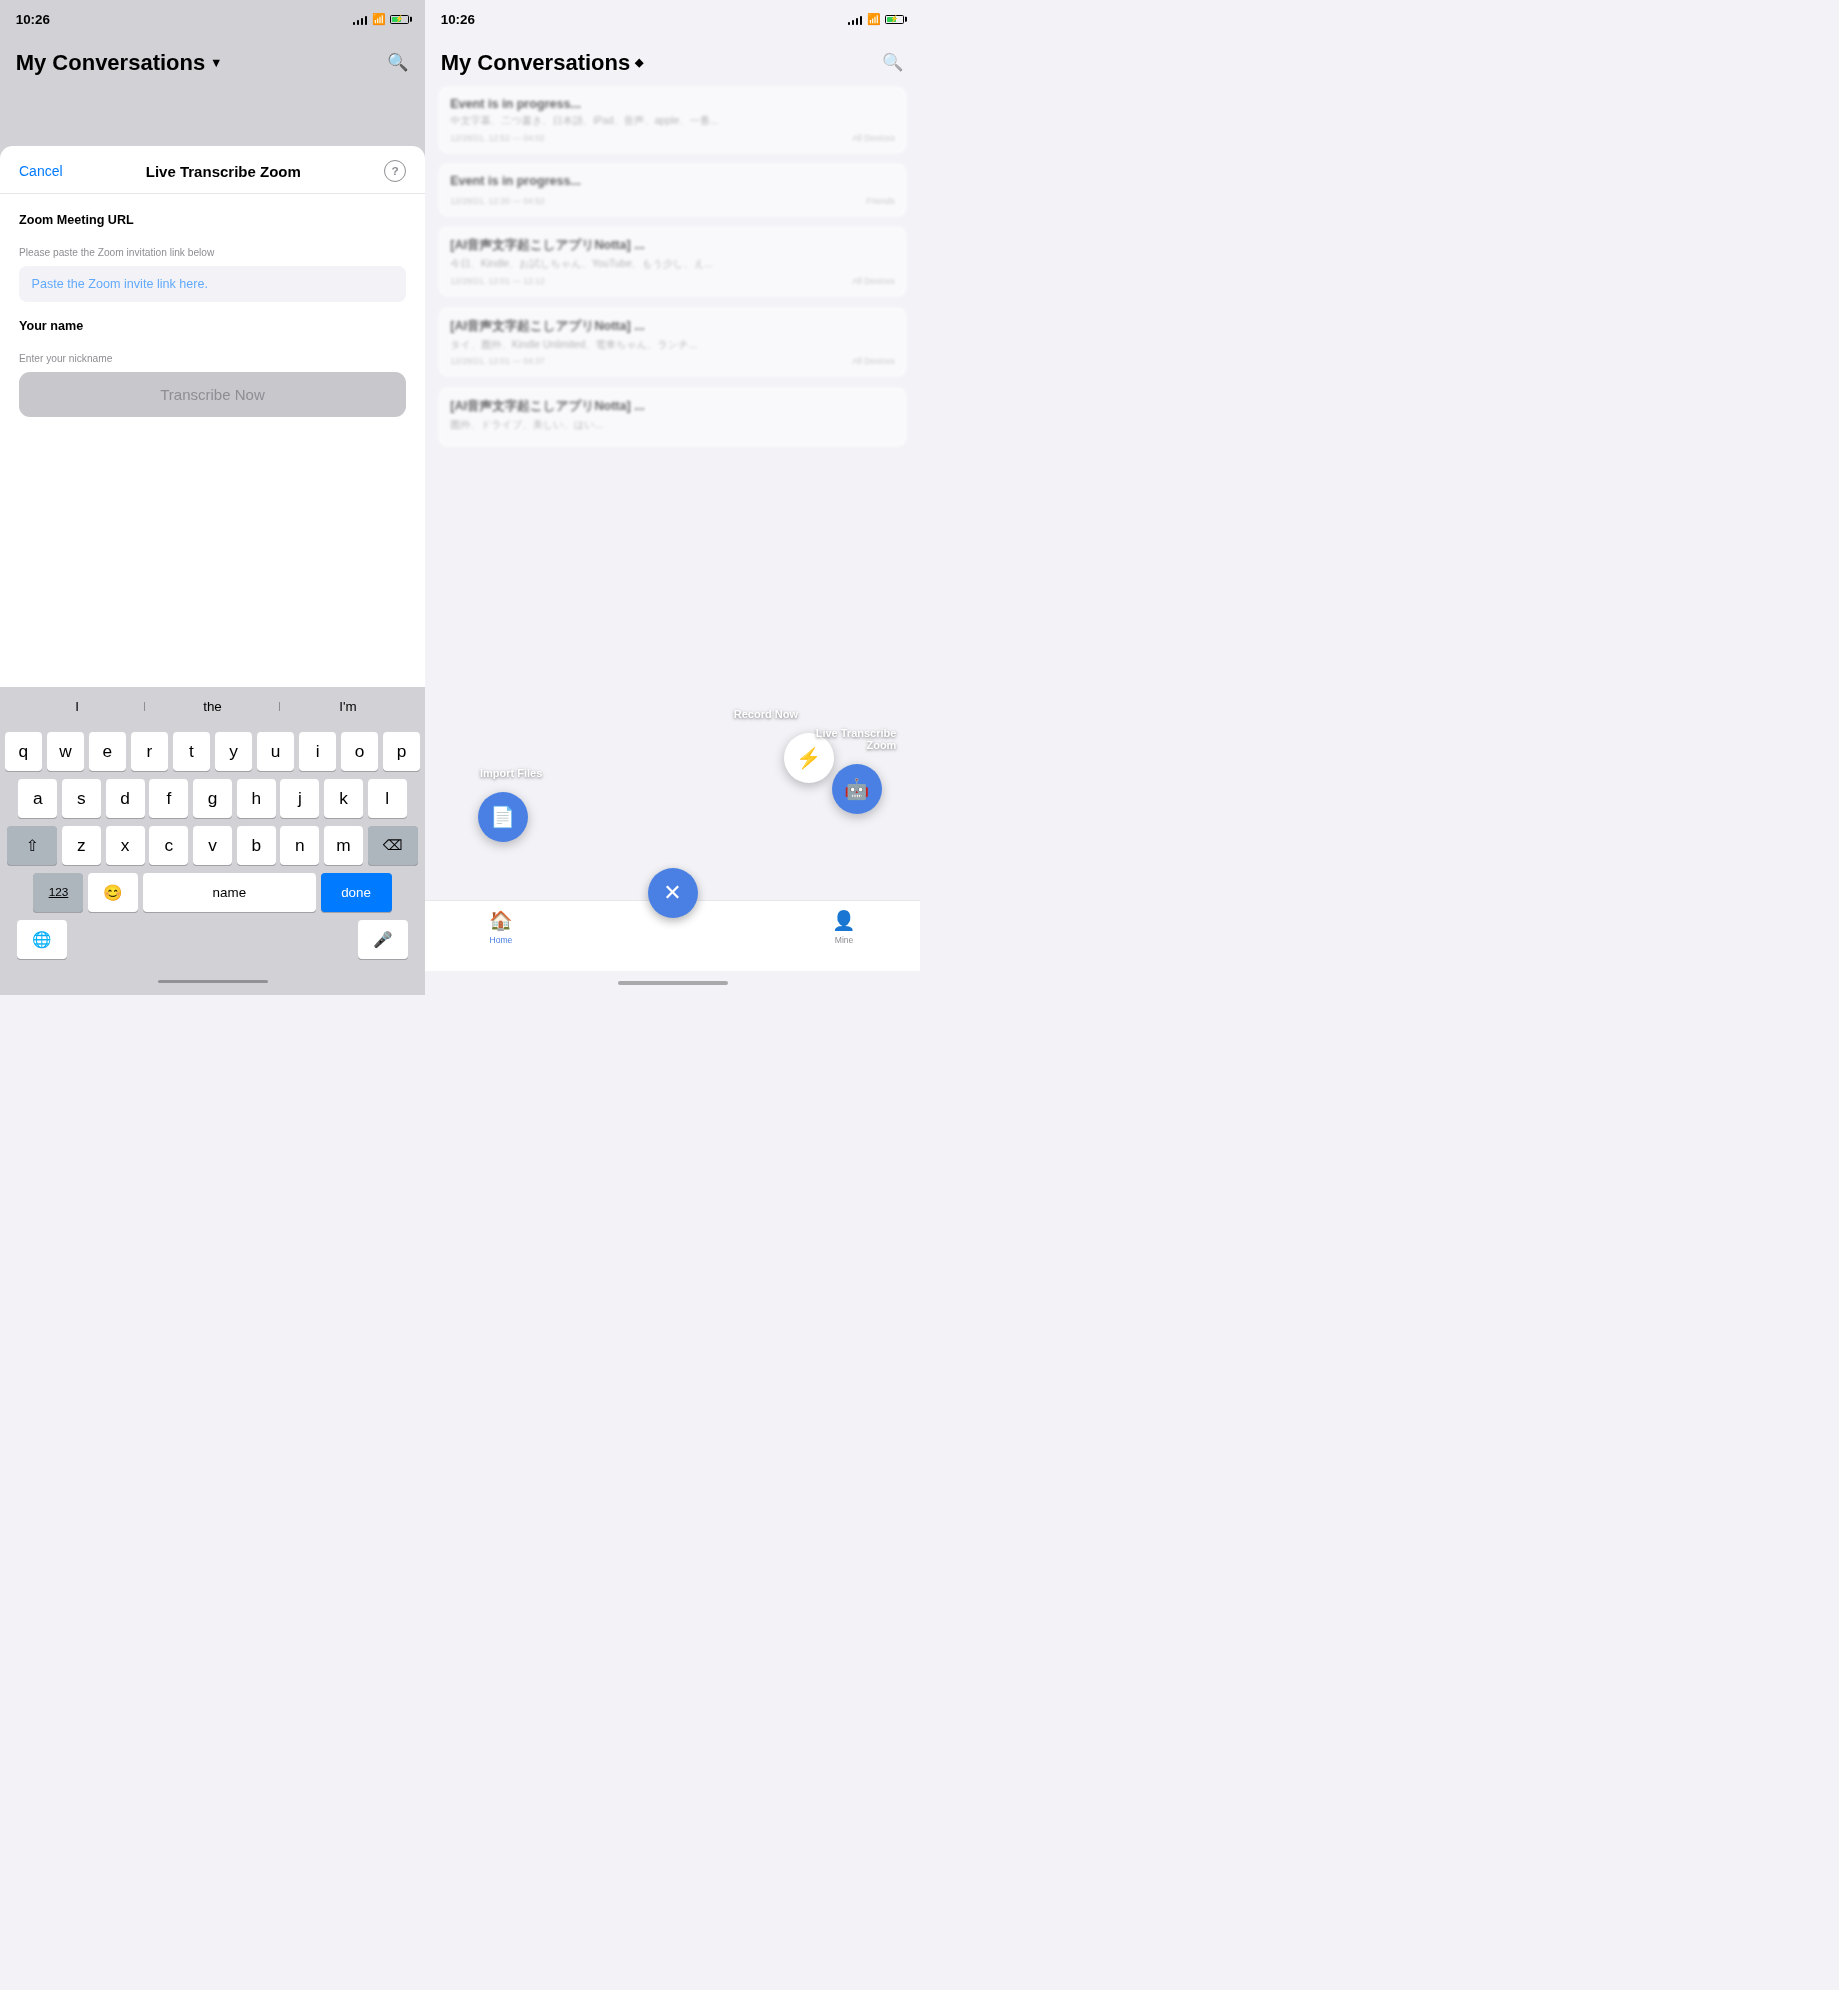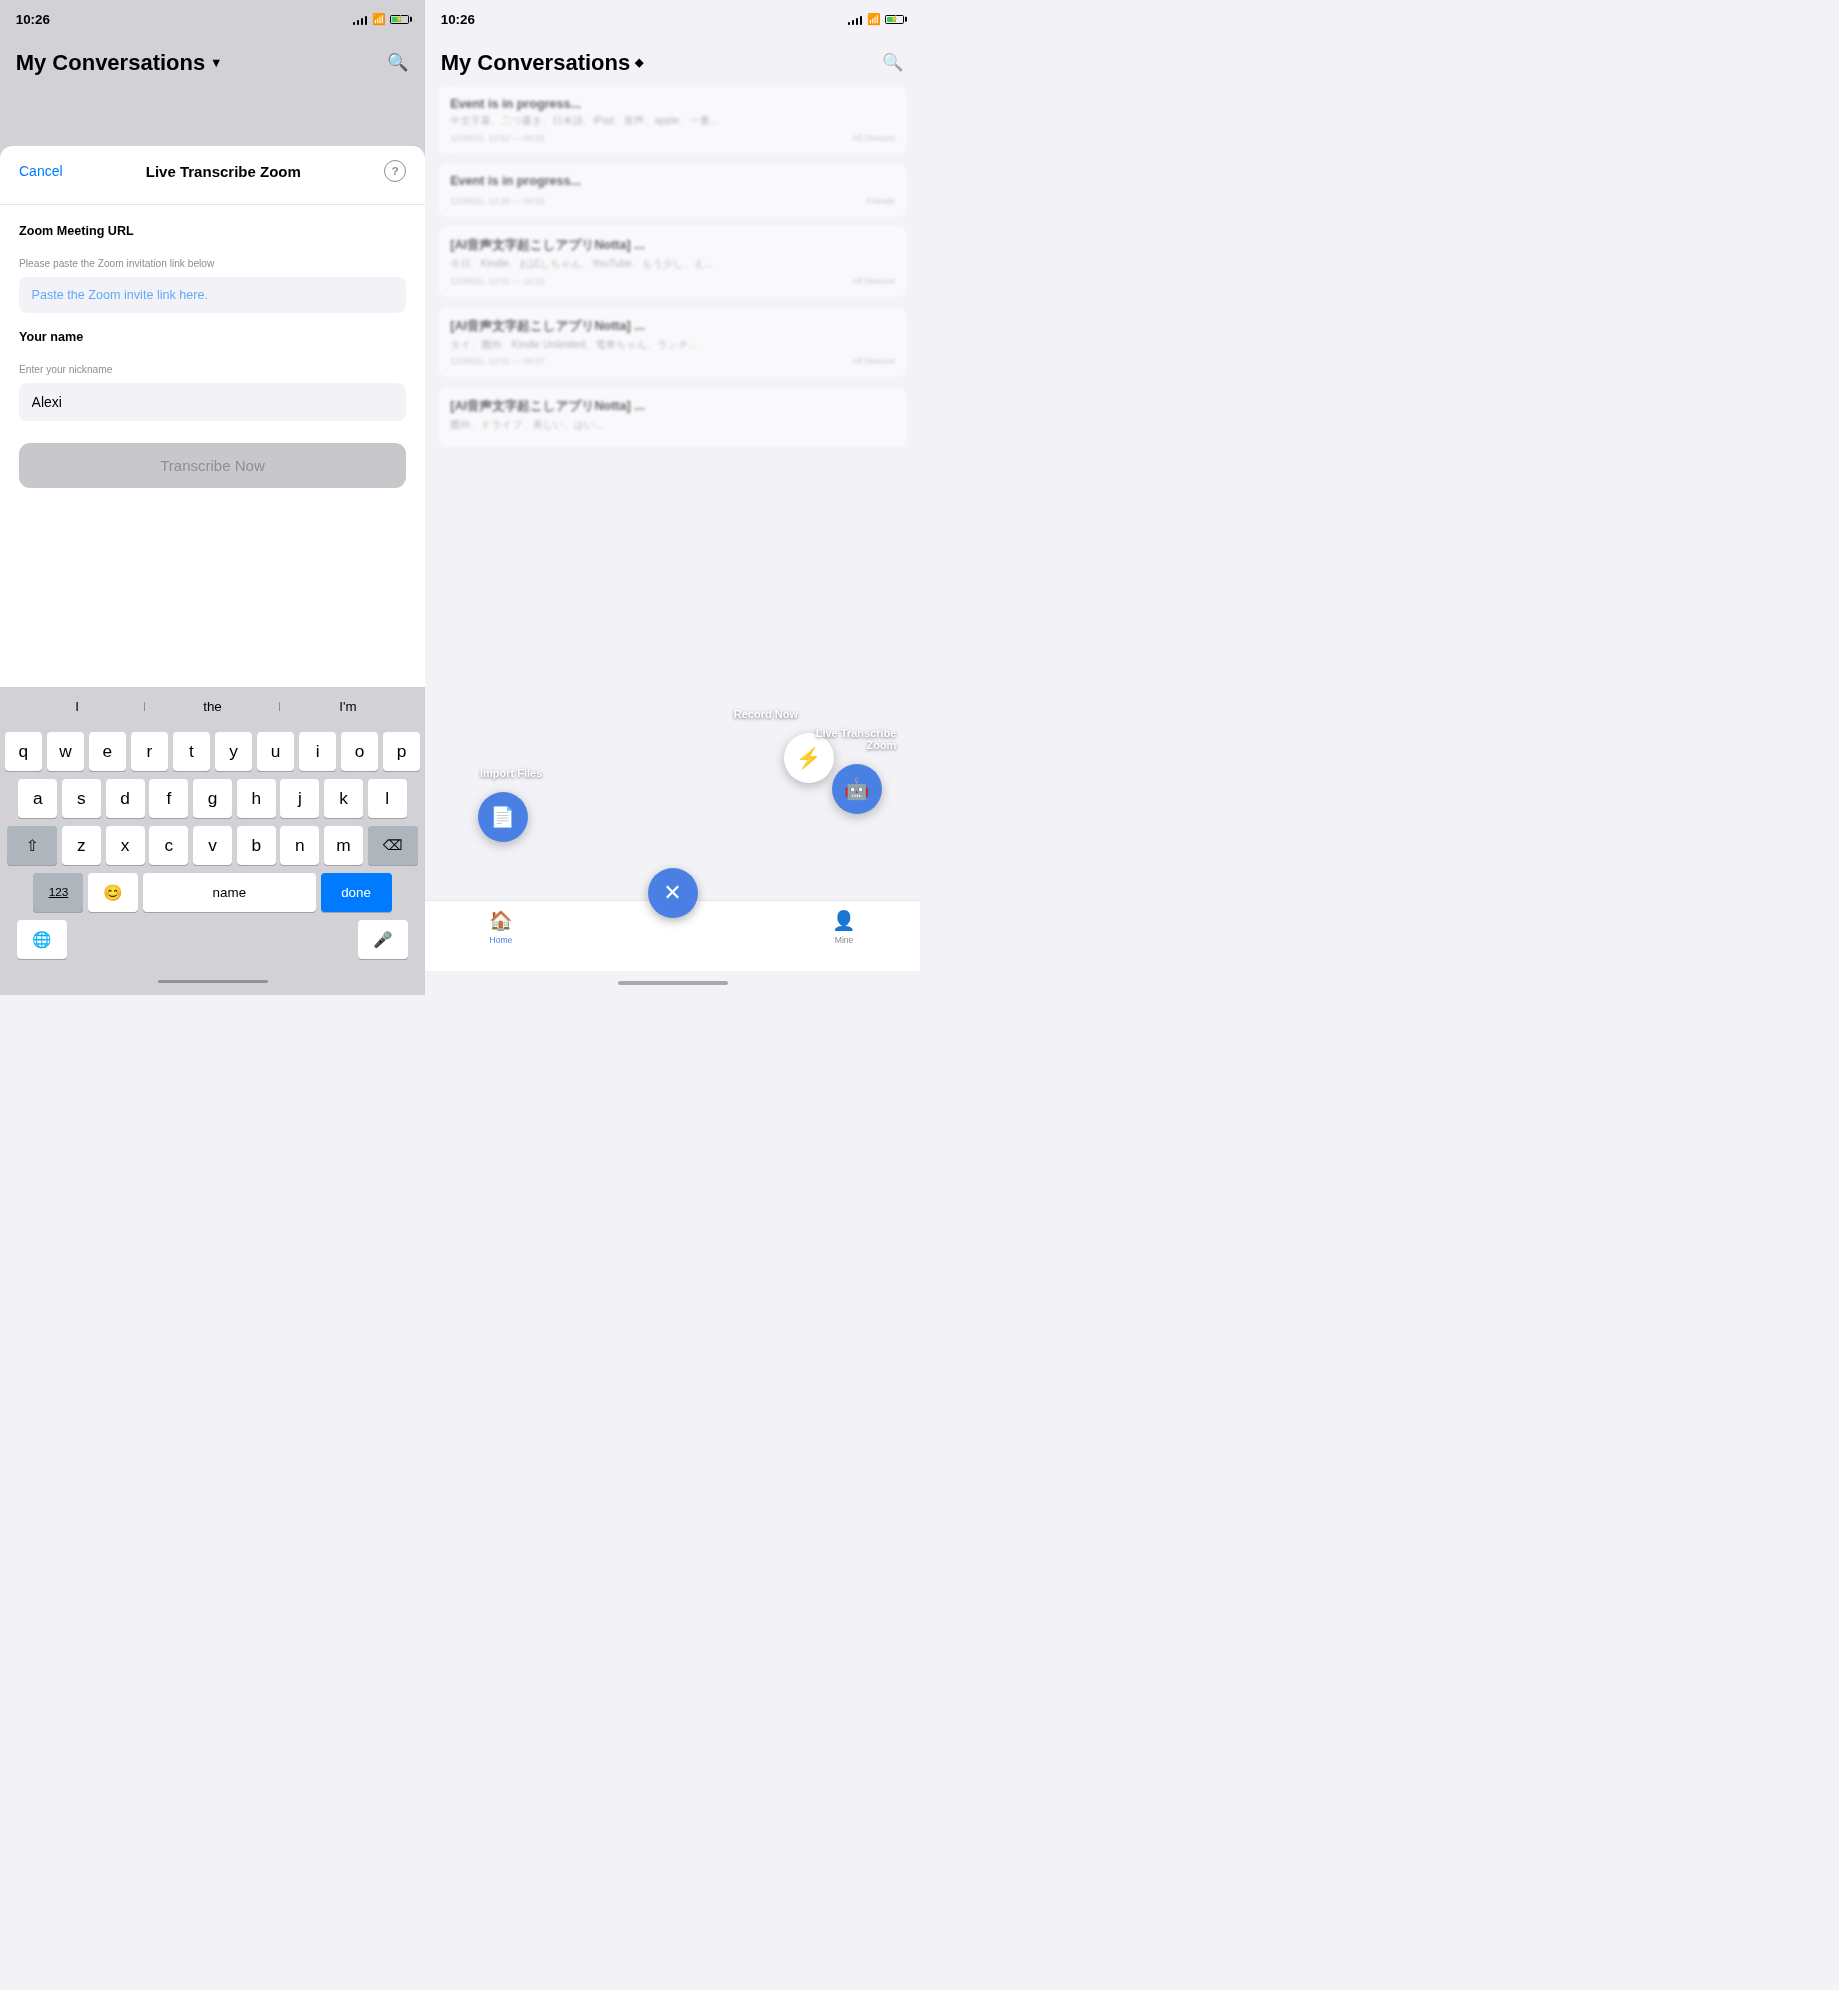--- a/index.html
+++ b/index.html
@@ -72,21 +72,21 @@
       border-radius: 12.6px 12.6px 0 0;
       display: flex;
       flex-direction: column;
       z-index: 10;
     }
 
     .modal-header {
       display: flex;
       align-items: center;
       justify-content: space-between;
-      padding: 14px 19px 22px;
+      padding: 14px 19px 11px;
       border-bottom: 0.8px solid #e5e5ea;
     }
 
     .modal-cancel {
       font-size: 14px;
       color: #007aff;
       cursor: pointer;
     }
 
     .modal-title {
@@ -537,21 +537,20 @@
       <div>
         <div class="field-label">Zoom Meeting URL</div>
         <div class="field-sublabel">Please paste the Zoom invitation link below</div>
         <input class="text-input" type="text" value="" placeholder="Paste the Zoom invite link here." style="">
       </div>
 
       
       <div>
         <div class="field-label">Your name</div>
         <div class="field-sublabel">Enter your nickname</div>
-        <input class="text-input-filled" type="text" value="Alexi" style="">
       </div>
 
       
       <button class="transcribe-btn">Transcribe Now</button>
     </div>
 
     <div class="keyboard-suggestions">
       <div class="suggestion">I</div>
       <div class="suggestion">the</div>
       <div class="suggestion">I'm</div>

